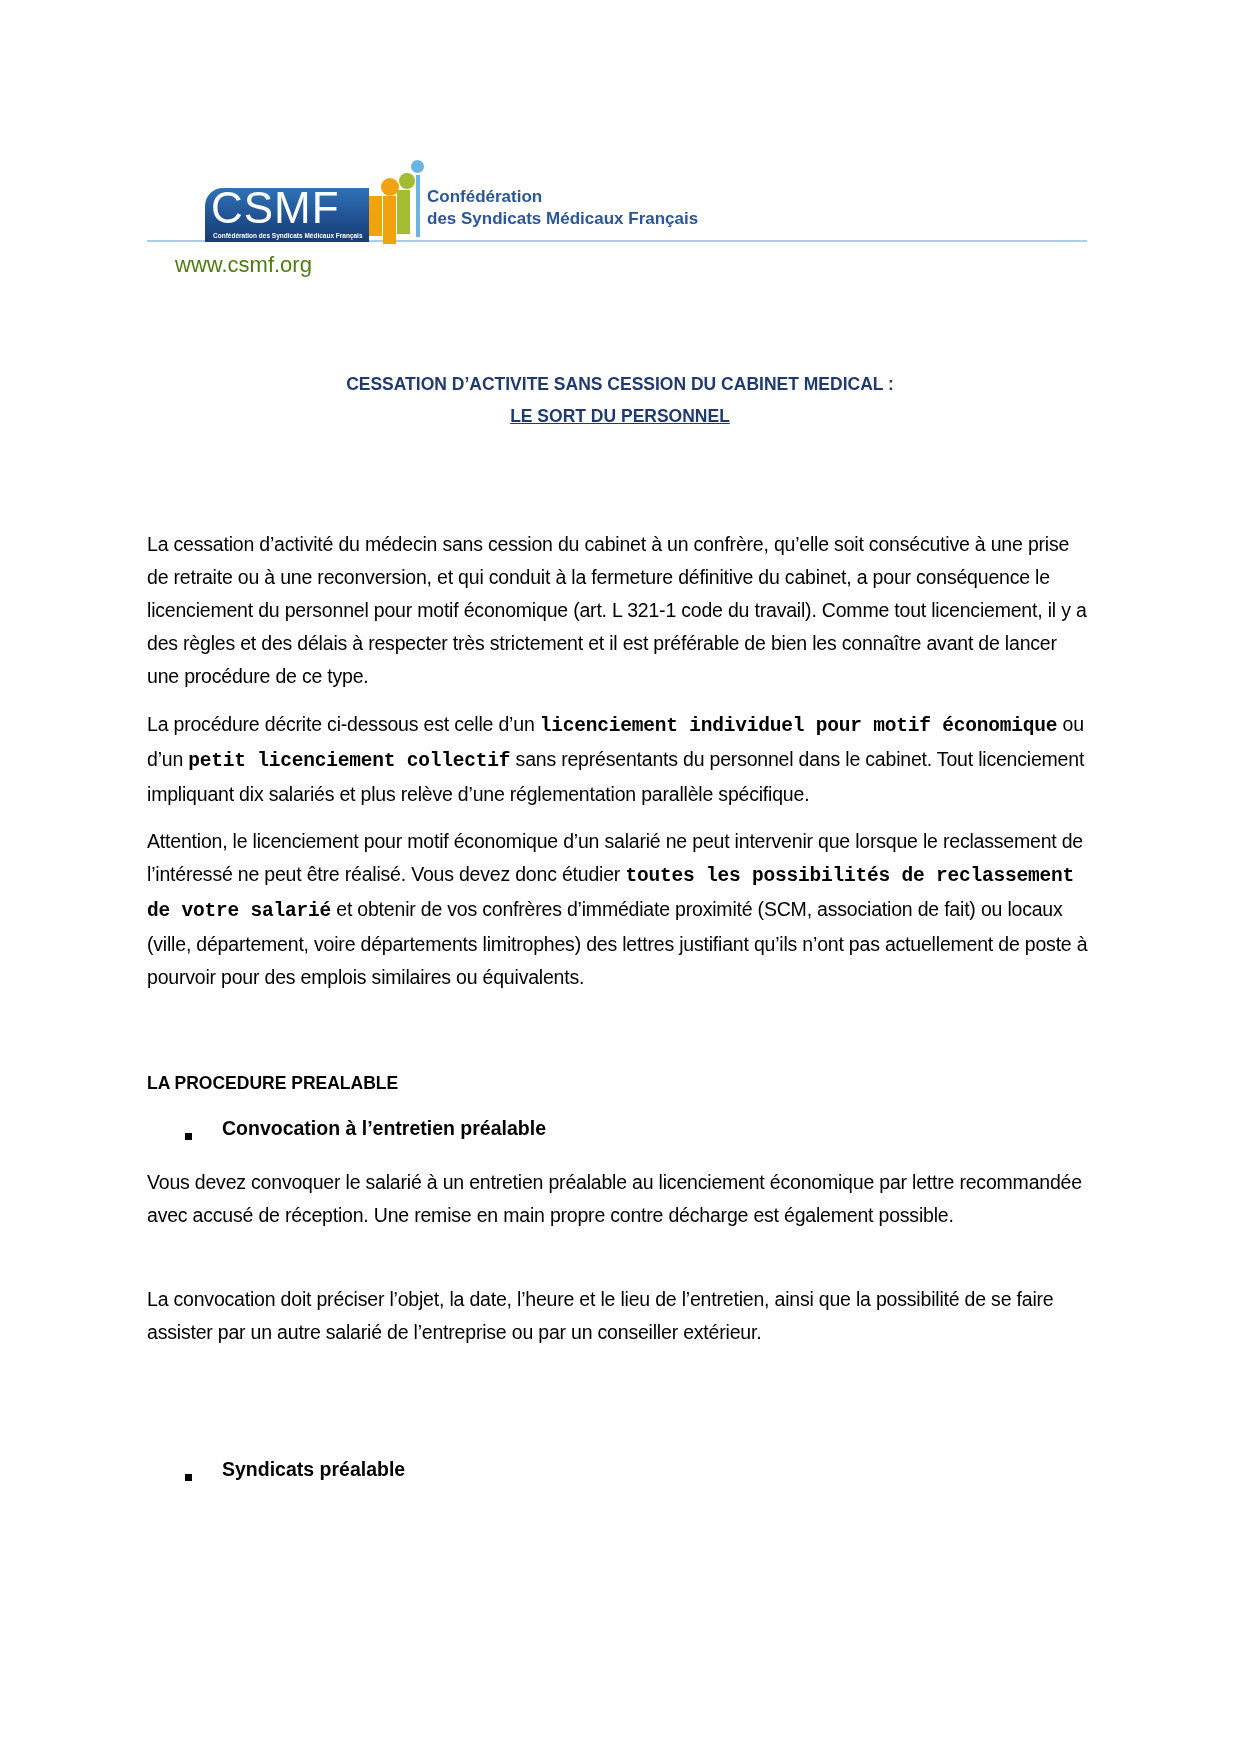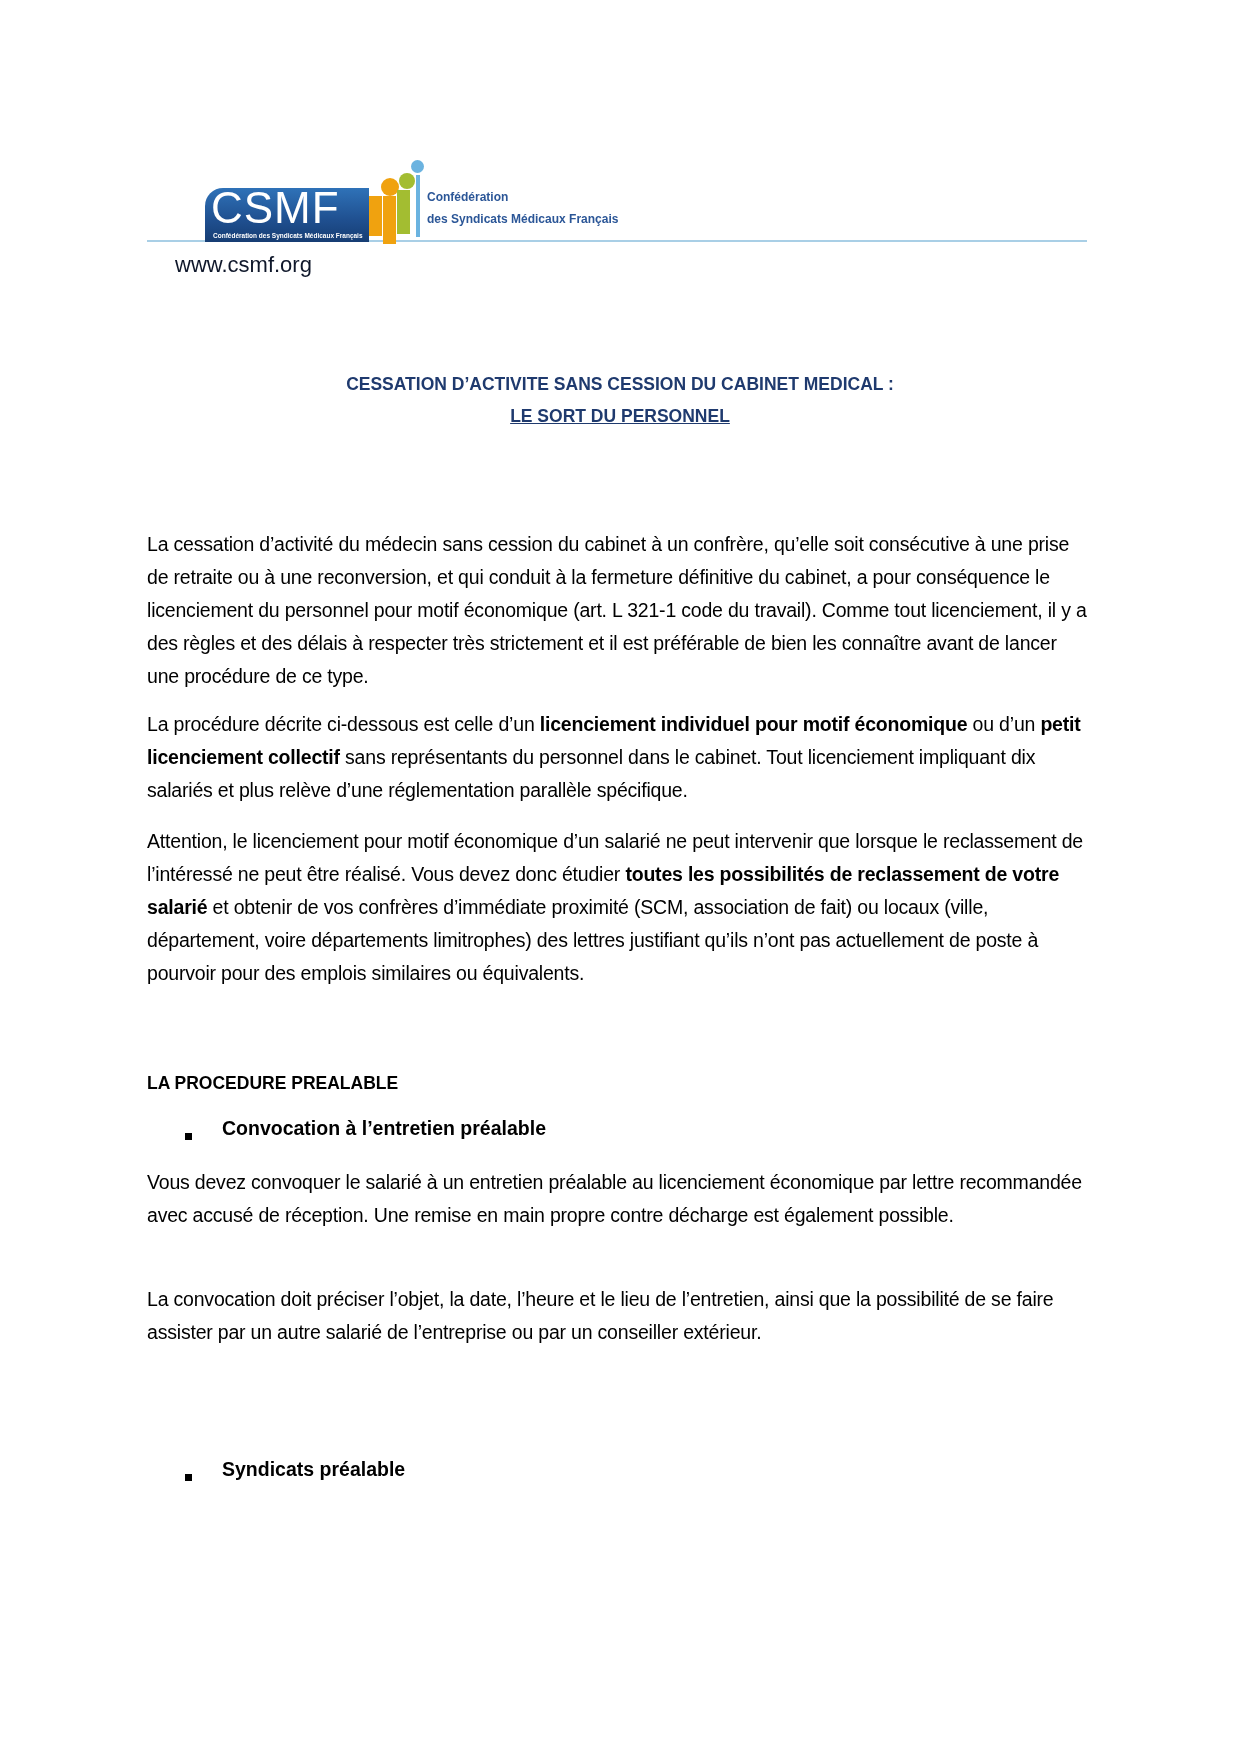--- a/index.html
+++ b/index.html
@@ -13,34 +13,34 @@
   .logo-box { position: absolute; left: 58px; top: 28px; width: 164px; height: 54px;
               background: linear-gradient(180deg, #2f72b8 0%, #1f4f8f 60%, #163d73 100%);
               border-radius: 18px 0 0 0; overflow: hidden; }
   .logo-csmf { position: absolute; left: 6px; top: -2px; color: #ffffff; font-size: 44px;
                letter-spacing: 1px; font-weight: normal; line-height: 44px; }
   .logo-sub { position: absolute; left: 8px; bottom: 3px; color: #ffffff; font-size: 6.5px;
               font-weight: bold; white-space: nowrap; }
   .figures { position: absolute; left: 222px; top: 0; width: 50px; height: 90px; }
   .dot { position: absolute; border-radius: 50%; }
   .bar { position: absolute; }
-  .org-name { position: absolute; left: 280px; top: 26px; color: #2b5697; font-size: 12px;
+  .org-name { position: absolute; left: 280px; top: 26px; color: #2b5697; font-size: 17px;
               font-weight: bold; line-height: 22px; }
-  .website { position: absolute; left: 28px; top: 92px; color: #0f172a; font-size: 22px; }
+  .website { position: absolute; left: 28px; top: 92px; color: #4d7c0f; font-size: 22px; }
 
   
   .title { position: absolute; left: 0; width: 1240px; text-align: center; color: #1f3a6e;
            font-weight: bold; font-size: 17.5px; }
   .title1 { top: 374px; }
   .title2 { top: 406px; text-decoration: underline; }
 
   
   .para { position: absolute; left: 147px; width: 945px; font-size: 19.5px; line-height: 33px;
           letter-spacing: -0.2px; }
-  .para b { font-weight: bold; }
+  .para b { font-weight: bold; font-family: Liberation Mono, monospace; }
   .section-heading { position: absolute; left: 147px; top: 1073px; color: #000000;
                      font-weight: bold; font-size: 17.5px; }
   .bullet { position: absolute; left: 185px; font-weight: bold; font-size: 19.5px; display: flex;
             align-items: flex-end; }
   .bullet .sq { width: 7px; height: 7px; background: #000; margin-right: 30px; }
 </style>
 </head>
 <body>
 
 <div class="page">

